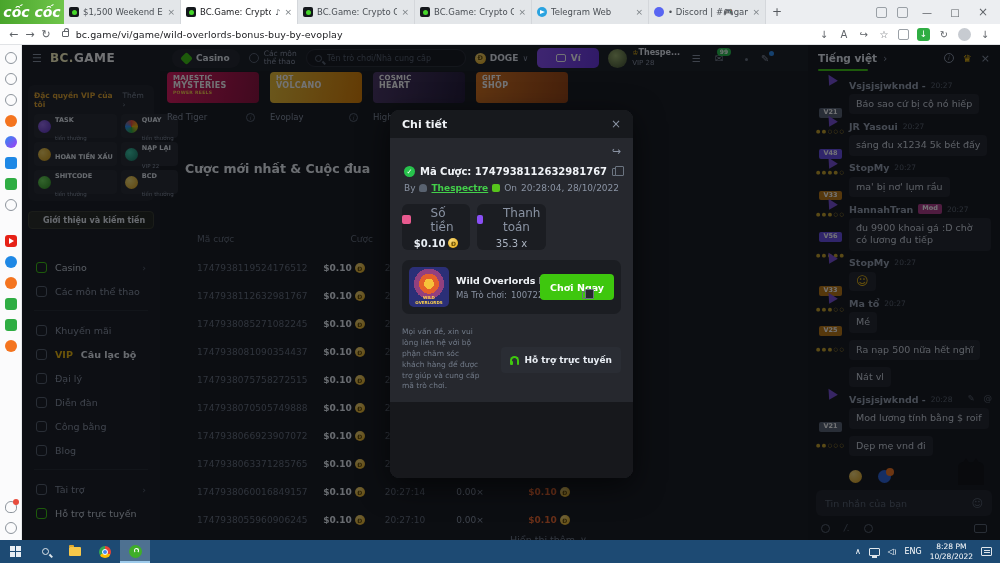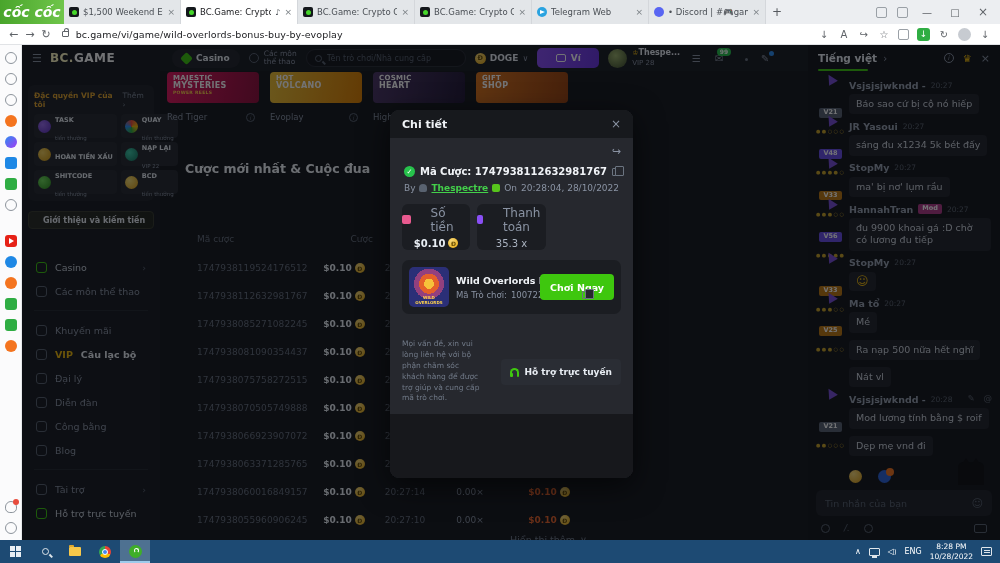--- a/index.html
+++ b/index.html
@@ -274,21 +274,21 @@
   .stat-v.win{color:#43d04a}
   .gamecard{margin-top:10px;background:#1b1d22;border-radius:7px;padding:7px;display:flex;align-items:center;gap:7px}
   .thumb{width:40px;height:40px;border-radius:5px;flex:none;position:relative;overflow:hidden;
     background:radial-gradient(circle at 50% 42%,#f6c23a 0 5px,#e5602a 5px 10px,#93407e 10px 15px,#2b2f77 15px)}
   .thumb span{position:absolute;left:0;right:0;bottom:2px;text-align:center;font-size:4px;font-weight:bold;color:#ffd34d}
   .ginfo{flex:1;min-width:0}
   .gname{font-size:9.5px;font-weight:bold;color:#f0f3f7;white-space:nowrap}
   .gid{margin-top:4px;display:flex;align-items:center;gap:4px;font-size:8.5px;color:#8a93a3;white-space:nowrap}
   .playbtn{flex:none;background:#3ec70e;color:#fff;font-size:9.5px;font-weight:bold;border:none;border-radius:4px;
     height:26px;padding:0 10px;cursor:pointer;font-family:inherit}
-  .noterow{margin-top:25px;display:flex;gap:20px;align-items:center}
+  .noterow{margin-top:13px;display:flex;gap:20px;align-items:center}
   .note{flex:1;font-size:7.5px;color:#717a88;line-height:1.45}
   .supbtn{flex:none;display:flex;align-items:center;gap:5px;background:#2a2d34;border-radius:4px;height:26px;padding:0 9px;cursor:pointer}
   .hset{width:9px;height:7px;border:2px solid #3fc70f;border-bottom:none;border-radius:6px 6px 0 0;position:relative}
   .hset::before,.hset::after{content:"";position:absolute;bottom:-2px;width:2.5px;height:4px;background:#3fc70f;border-radius:1px}
   .hset::before{left:-2px}.hset::after{right:-2px}
   .supbtn span{font-size:9px;color:#e8edf3;font-weight:bold}
   .mrest{flex:1;background:#17181c}
 </style>
 </head>
 <body>

